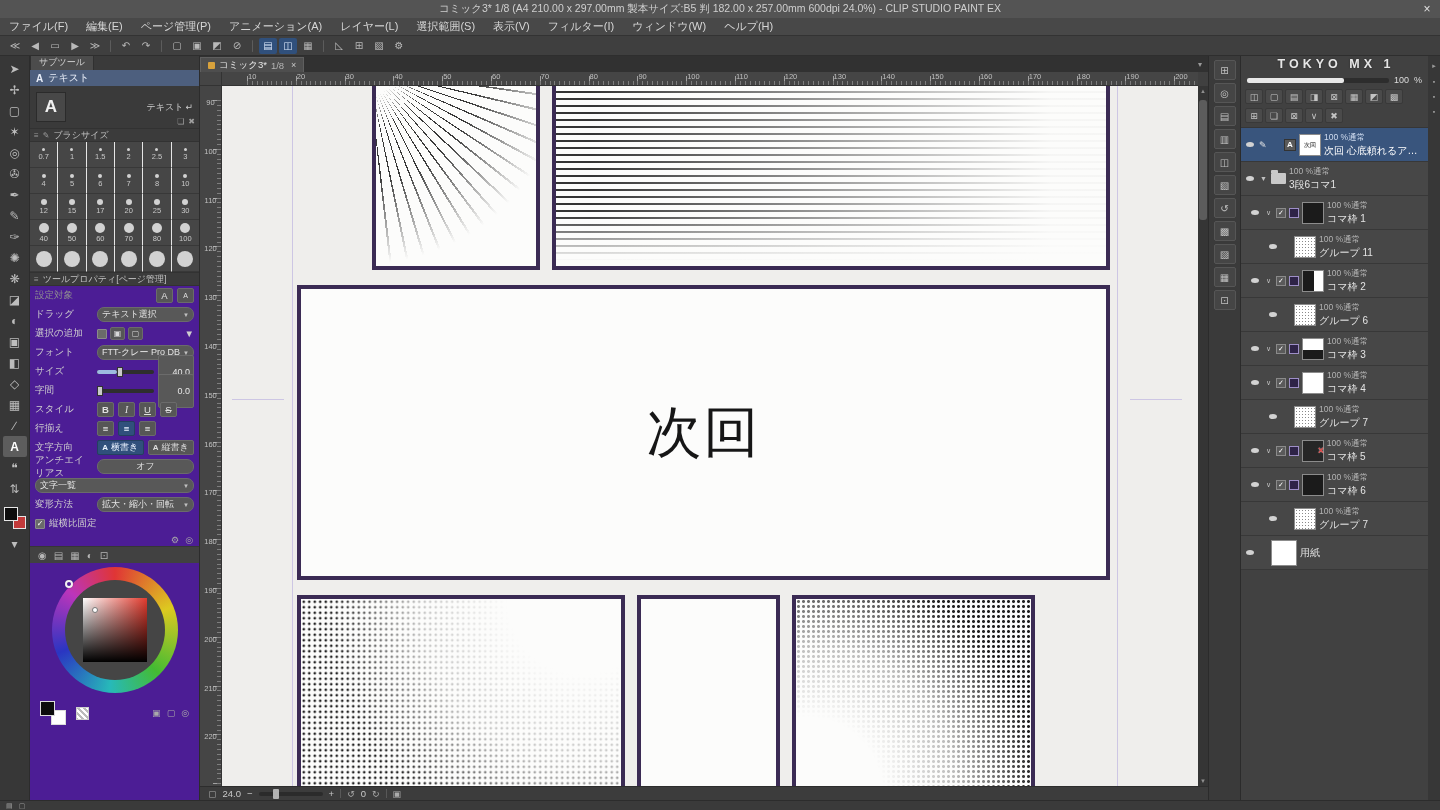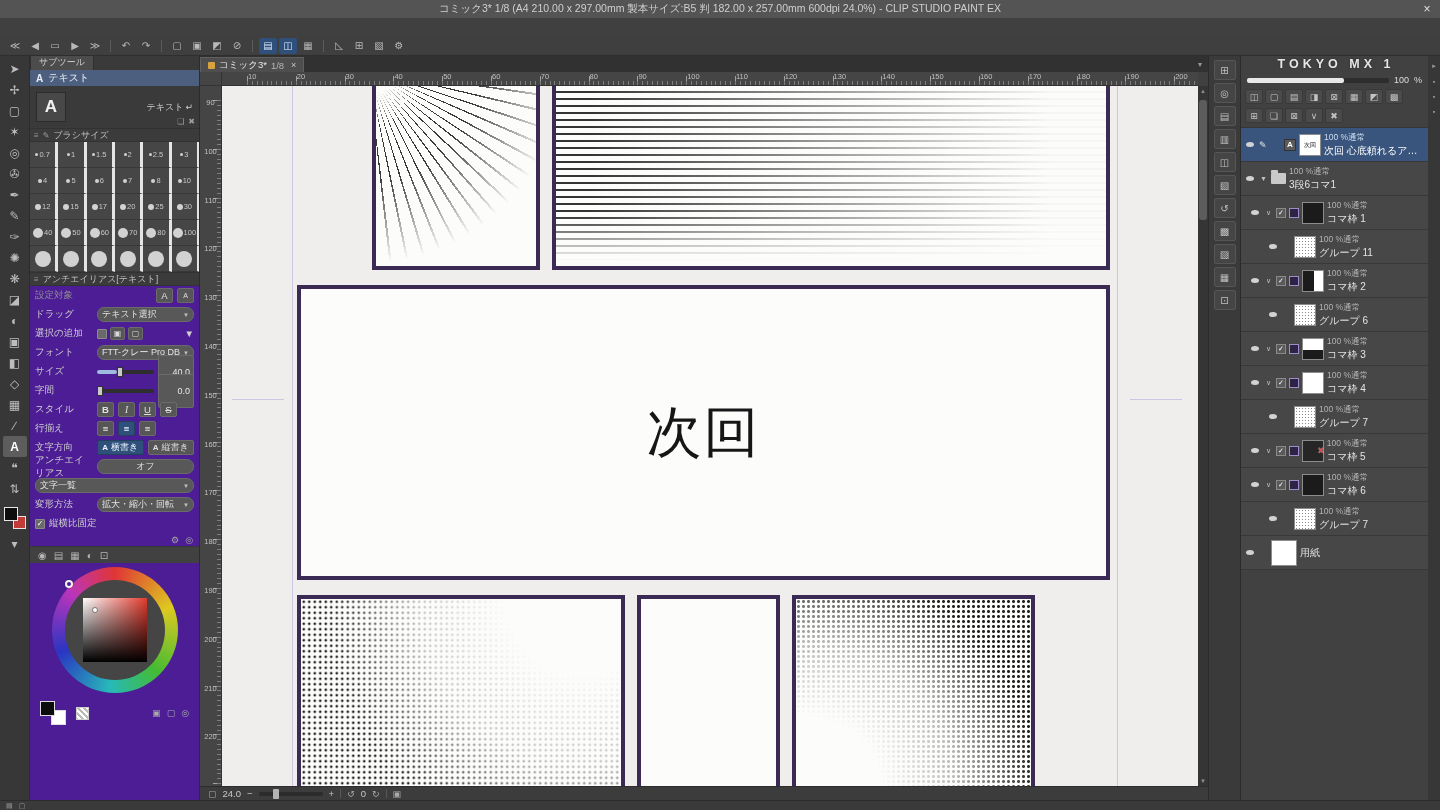--- a/index.html
+++ b/index.html
@@ -45,22 +45,22 @@
     border:1px solid #303030; border-bottom:none; }
   .tool-group-row { height:16px; background:#4d5f7e; color:#e9eef8; font-size:10px;
     display:flex; align-items:center; gap:5px; padding:0 6px; }
   .tool-group-row .ga { font-weight:bold; font-size:10px; }
   .subtool-list { height:42px; background:#3a3a3a; display:flex; align-items:center; padding:0 6px; position:relative; }
   .bigA { width:30px; height:30px; background:#484848; border:1px solid #2b2b2b; color:#f0f0f0;
     font-size:17px; font-weight:bold; display:flex; align-items:center; justify-content:center; }
   .subtool-badge { margin-left:auto; font-size:9px; color:#cfcfcf; display:flex; align-items:center; gap:2px; }
   .subtool-mini { position:absolute; right:4px; bottom:2px; display:flex; gap:4px; font-size:8px; color:#9f9f9f; }
   .brush-grid { display:grid; grid-template-columns:repeat(6,1fr); width:170px; background:#404040; }
-  .bcell { height:26px; background:#464646; border-right:3px solid #e5e5e5; border-bottom:1px solid #383838;
-    display:flex; flex-direction:row; align-items:center; justify-content:center; gap:1px; }
+  .bcell { height:26px; background:#464646; border-right:1px solid #e5e5e5; border-bottom:1px solid #383838;
+    display:flex; flex-direction:column; align-items:center; justify-content:center; gap:1px; }
   .dot { background:#d2d2d2; border-radius:50%; width:3px; height:3px; }
   .bcell:nth-child(n+7):nth-child(-n+12)  .dot { width:4px; height:4px; }
   .bcell:nth-child(n+13):nth-child(-n+18) .dot { width:6px; height:6px; }
   .bcell:nth-child(n+19):nth-child(-n+24) .dot { width:10px; height:10px; }
   .bcell:nth-child(n+25) .dot { width:16px; height:16px; }
   .bcell:nth-child(n+25) .bnum { display:none; }
   .bnum { font-size:7.5px; color:#c8c8c8; }
   .desc { margin:3px; background:#a6a6a6; color:#141414; font-size:9.5px; line-height:1.35; padding:2px 4px; }
   .desc .d2 { text-align:center; }
   .prow { display:flex; align-items:center; height:19px; padding:0 5px; gap:4px; font-size:9.5px; color:#cfcfcf; }
@@ -253,20 +253,32 @@
 </head>
 <body>
 
 <div id="app">
 
   <div class="titlebar">
     <span class="ttl">コミック3* 1/8 (A4 210.00 x 297.00mm 製本サイズ:B5 判 182.00 x 257.00mm 600dpi 24.0%) - CLIP STUDIO PAINT EX</span>
     <span class="closebtn">×</span>
   </div>
 
+  <div class="menubar">
+    <div class="menu-item">ファイル(F)</div>
+      <div class="menu-item">編集(E)</div>
+      <div class="menu-item">ページ管理(P)</div>
+      <div class="menu-item">アニメーション(A)</div>
+      <div class="menu-item">レイヤー(L)</div>
+      <div class="menu-item">選択範囲(S)</div>
+      <div class="menu-item">表示(V)</div>
+      <div class="menu-item">フィルター(I)</div>
+      <div class="menu-item">ウィンドウ(W)</div>
+      <div class="menu-item">ヘルプ(H)</div>
+  </div>
 
   <div class="toolbar">
     <div class="tb-icon">
         <span>≪</span>
       </div>
       <div class="tb-icon">
         <span>◀</span>
       </div>
       <div class="tb-icon">
         <span>▭</span>
@@ -547,21 +559,21 @@
 
         </div>
         <div class="bcell">
           <span class="dot"></span>
 
         </div>
     </div>
 
     <div class="sec-h">
       <span class="hicon">≡</span>
-      <span>アンチエイリアス[テキスト]</span>
+      <span>ツールプロパティ[ページ管理]</span>
     </div>
 
     <div class="prow">
       <span class="plabel dis">設定対象</span>
       <span class="sbtn" style="margin-left:auto">A</span>
       <span class="sbtn" style="font-size:7px">A</span>
     </div>
     <div class="prow">
       <span class="plabel">ドラッグ</span>
       <div class="pctrl">

